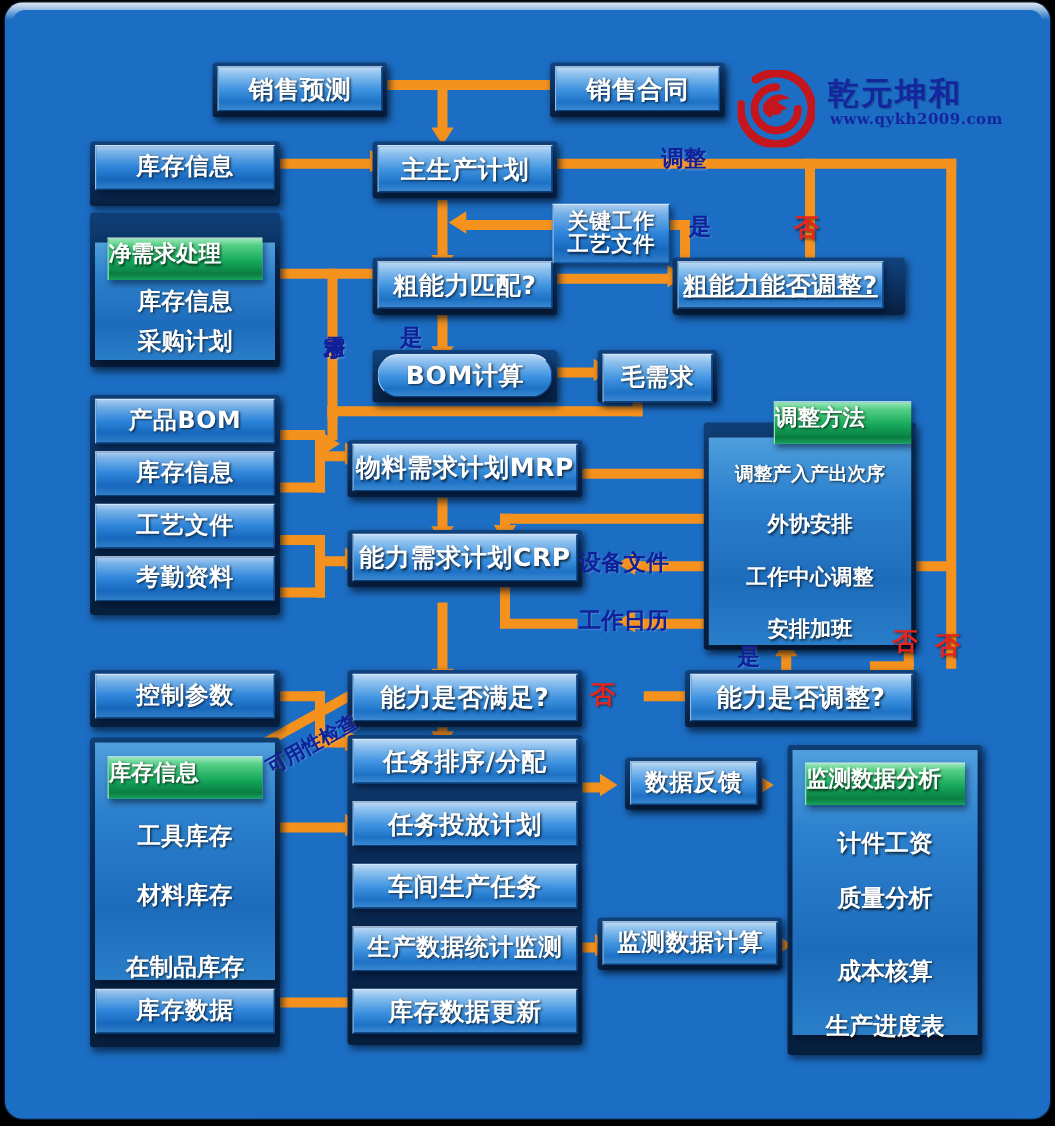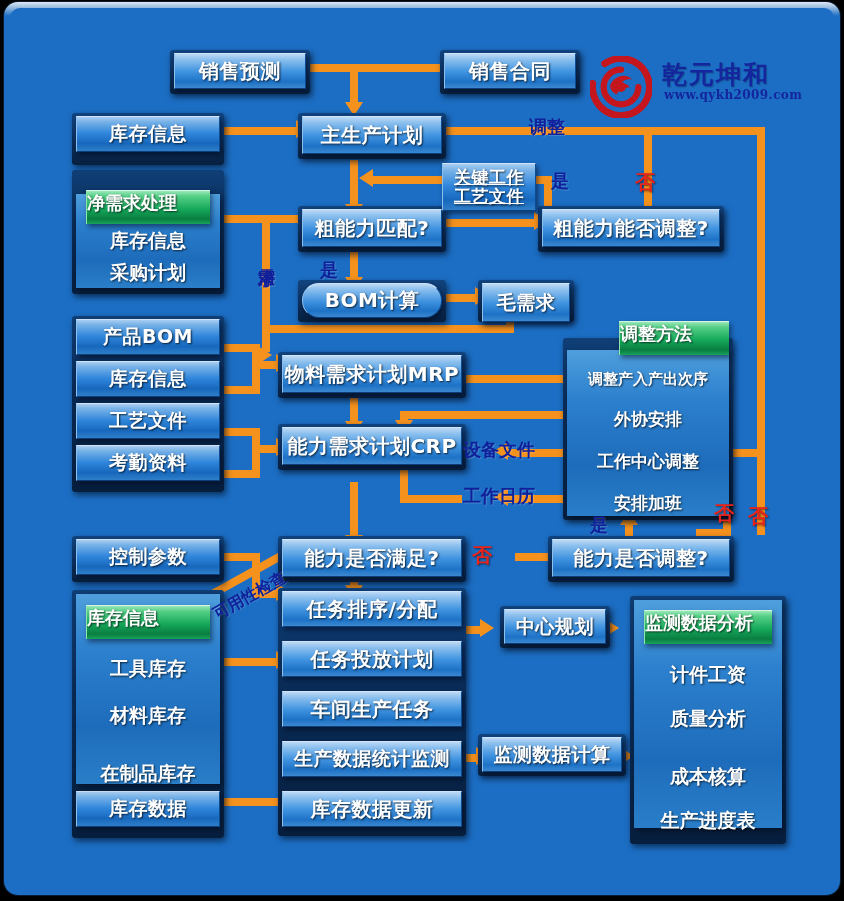--- a/index.html
+++ b/index.html
@@ -236,28 +236,28 @@
       <div class="plate tall" style="left:620px;top:588px;width:156px;height:248px;"></div>
       <div class="plate tall" style="left:553px;top:330px;width:170px;height:182px;"></div>
 
       <div class="node lite" style="left:164px;top:45px;width:132px;height:36px;font-size:20px;">销售预测</div>
       <div class="node lite" style="left:434px;top:45px;width:132px;height:36px;font-size:20px;">销售合同</div>
 
       <div class="node" style="left:66px;top:108px;width:144px;height:36px;font-size:19px;">库存信息</div>
 
       <div class="node lite" style="left:292px;top:108px;width:140px;height:38px;font-size:20px;">主生产计划</div>
 
-      <div class="node" style="left:432px;top:155px;width:94px;height:48px;font-size:17px;flex-direction:column;text-decoration:underline;">
+      <div class="node" style="left:432px;top:155px;width:94px;height:48px;font-size:17px;flex-direction:column;">
         <span>关键工作</span>
         <span>工艺文件</span>
       </div>
 
       <div class="node lite" style="left:292px;top:201px;width:140px;height:38px;font-size:20px;">粗能力匹配?</div>
 
-      <div class="node lite" style="left:532px;top:201px;width:178px;height:38px;font-size:20px;">粗能力能否调整?</div>
+      <div class="node lite" style="left:532px;top:201px;width:165px;height:38px;font-size:20px;text-decoration:underline;">粗能力能否调整?</div>
 
       <div class="node lite" style="left:292px;top:275px;width:140px;height:35px;font-size:20px;border-radius:17px;">BOM计算</div>
 
       <div class="node lite" style="left:472px;top:275px;width:88px;height:39px;font-size:19px;">毛需求</div>
 
       <div class="node lite" style="left:272px;top:347px;width:180px;height:38px;font-size:20px;">物料需求计划MRP</div>
 
       <div class="node lite" style="left:272px;top:419px;width:180px;height:38px;font-size:20px;">能力需求计划CRP</div>
 
       <div class="node" style="left:66px;top:311px;width:144px;height:36px;font-size:19px;">产品BOM</div>
@@ -269,21 +269,21 @@
 
       <div class="node lite" style="left:272px;top:531px;width:180px;height:38px;font-size:20px;">能力是否满足?</div>
       <div class="node lite" style="left:542px;top:531px;width:178px;height:38px;font-size:20px;">能力是否调整?</div>
 
       <div class="node lite" style="left:272px;top:583px;width:180px;height:36px;font-size:20px;">任务排序/分配</div>
       <div class="node lite" style="left:272px;top:633px;width:180px;height:36px;font-size:20px;">任务投放计划</div>
       <div class="node lite" style="left:272px;top:683px;width:180px;height:36px;font-size:20px;">车间生产任务</div>
       <div class="node lite" style="left:272px;top:733px;width:180px;height:36px;font-size:19px;">生产数据统计监测</div>
       <div class="node lite" style="left:272px;top:783px;width:180px;height:36px;font-size:20px;">库存数据更新</div>
 
-      <div class="node lite" style="left:494px;top:601px;width:102px;height:35px;font-size:19px;">中心规划</div>
+      <div class="node lite" style="left:494px;top:601px;width:102px;height:35px;font-size:19px;">数据反馈</div>
       <div class="node lite" style="left:472px;top:729px;width:140px;height:35px;font-size:19px;">监测数据计算</div>
 
       <div class="node" style="left:66px;top:783px;width:144px;height:36px;font-size:19px;">库存数据</div>
 
       <div class="panel" style="left:66px;top:186px;width:144px;height:94px;">
         <div class="ln" style="font-size:19px;margin-top:34px;">库存信息</div>
         <div class="ln" style="font-size:19px;margin-top:6px;">采购计划</div>
       </div>
       <div class="green" style="left:76px;top:182px;width:124px;height:34px;font-size:18px;">净需求处理</div>
 

